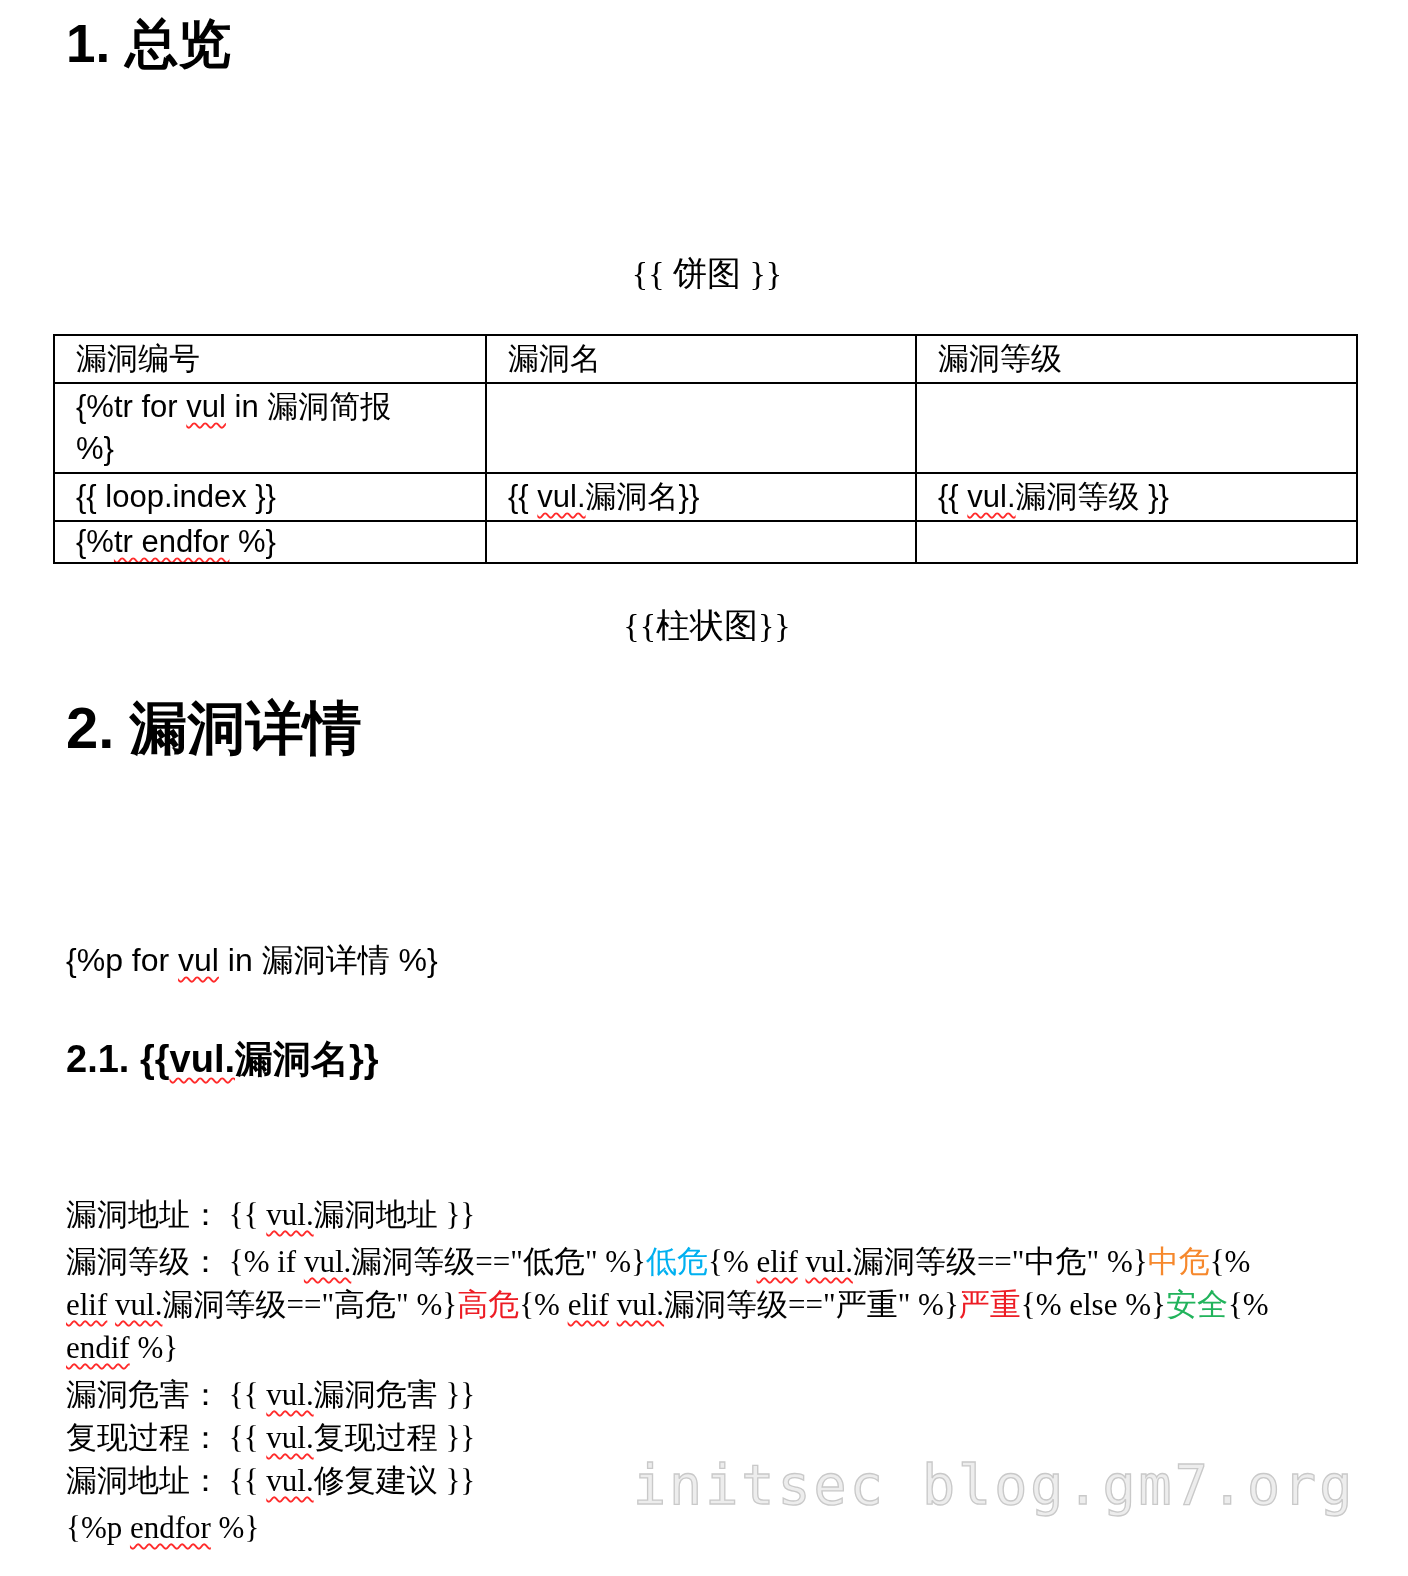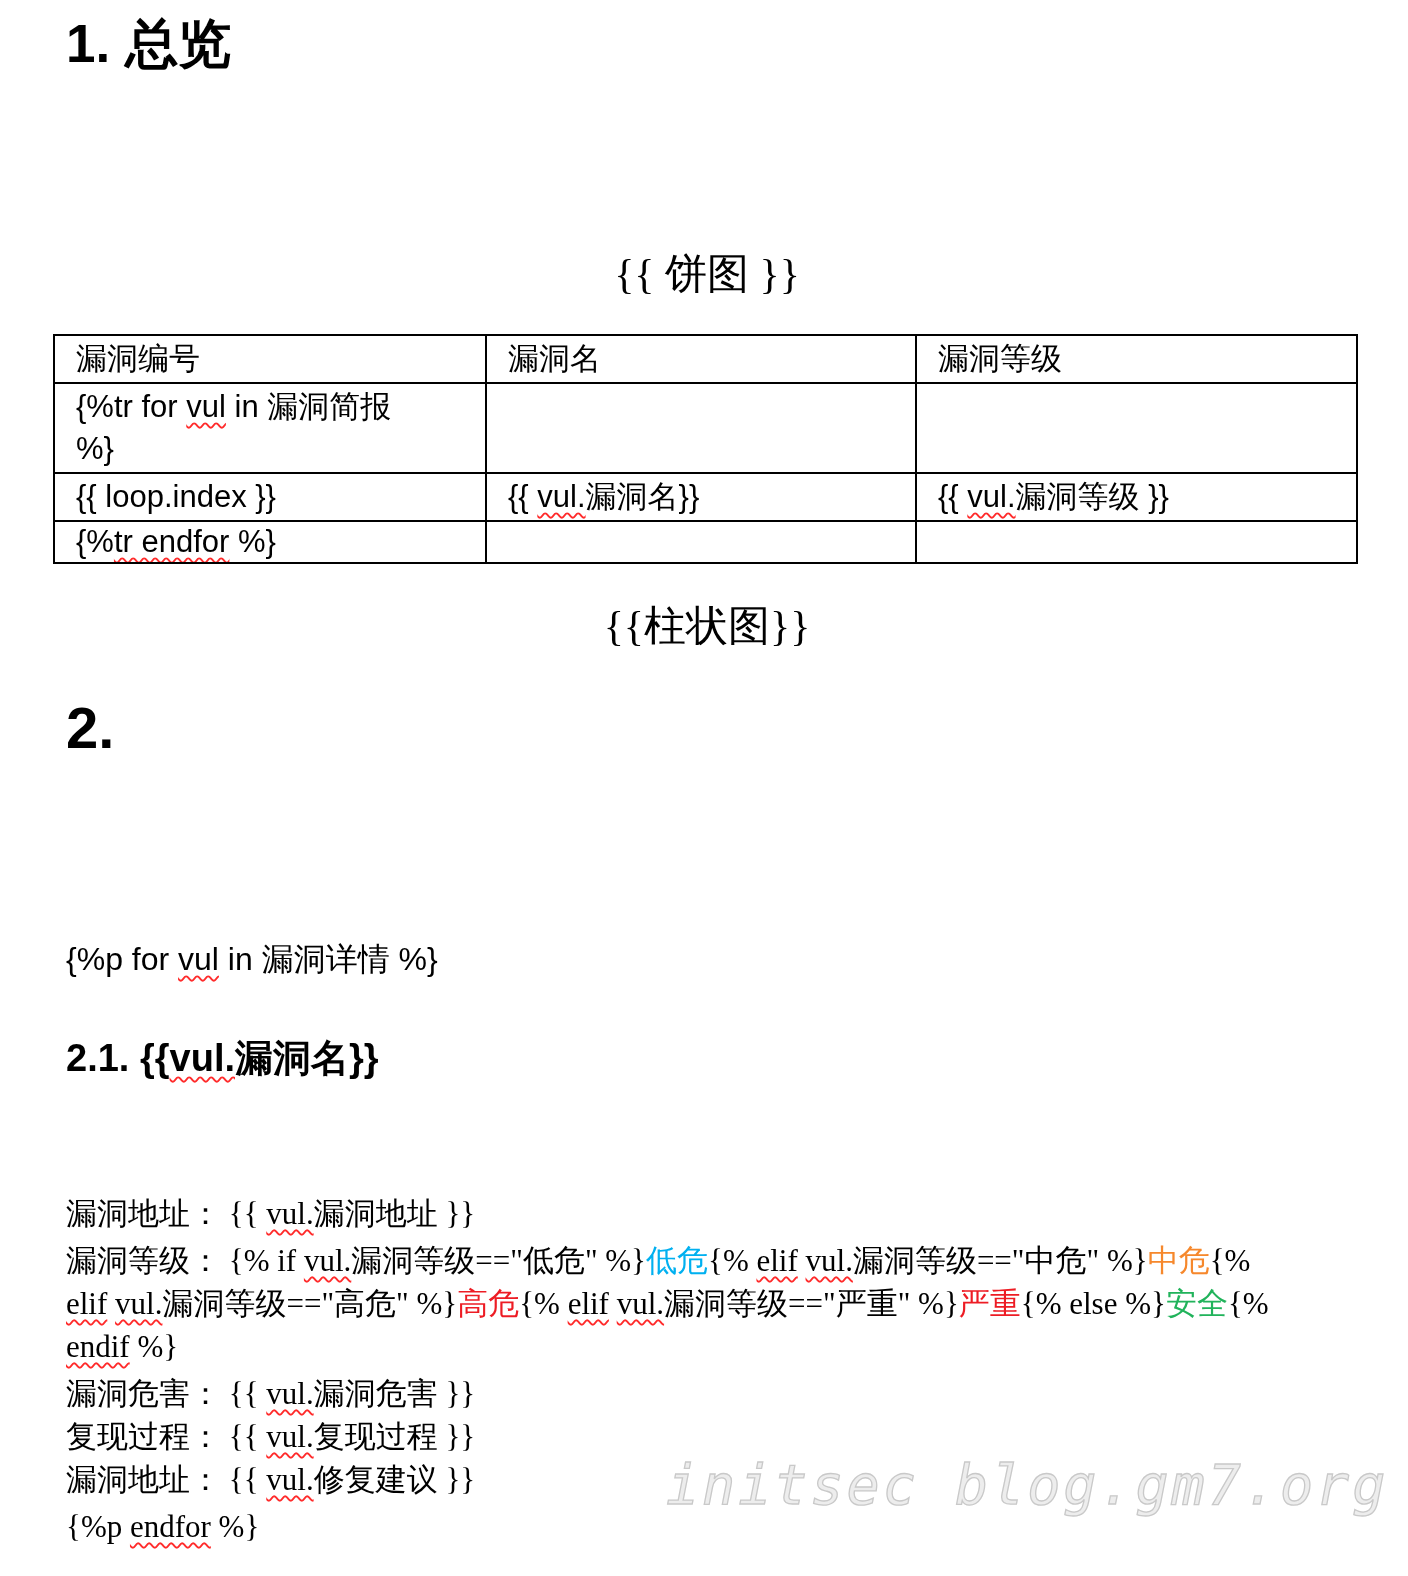--- a/index.html
+++ b/index.html
@@ -13,21 +13,21 @@
 
   
   .h1{display:flex;align-items:baseline;gap:15px;margin:0;font-weight:bold;font-size:53px;line-height:1.12;}
   .h1 .num{font-family:"Liberation Sans",sans-serif;}
   .h1 .ttl{font-family:"Liberation Serif",serif;}
   .h2{margin:50px 0 0 0;font-size:58px;}
   .h3{margin:55px 0 0 0;font-family:"Liberation Sans",sans-serif;font-weight:bold;
       font-size:38px;line-height:1.2;white-space:pre-wrap;}
 
   
-  .caption{text-align:center;font-size:42px;line-height:40px;}
+  .caption{text-align:center;font-size:34px;line-height:40px;}
   .caption-pie{margin-top:180px;}
   .caption-bar{margin-top:42px;}
 
   
   table.vuln{border-collapse:collapse;table-layout:fixed;width:1303px;
              margin:40px 0 0 -13px;font-size:31px;}
   table.vuln th,table.vuln td{border:2px solid #000;padding:2px 21px;text-align:left;
              font-weight:normal;vertical-align:middle;white-space:pre-wrap;overflow:hidden;}
   tr.r-head{height:47px;}
   tr.r-for{height:84px;}
@@ -52,25 +52,25 @@
       text-underline-offset:5px;text-decoration-skip-ink:none;}
 
   
   .c-low{color:var(--low,#00b0f0);}
   .c-mid{color:var(--mid,#f6882c);}
   .c-high{color:var(--high,#ed1c24);}
   .c-crit{color:var(--crit,#ed1c24);}
   .c-safe{color:var(--safe,#21b35b);}
 
   
-  .watermark{position:absolute;left:666px;top:1455px;
+  .watermark{position:absolute;left:633px;top:1455px;
     font-family:"DejaVu Sans Mono","Liberation Mono",monospace;
     font-size:55px;letter-spacing:3px;line-height:1.1;
     color:#ededed;-webkit-text-stroke:1.3px #c9c9c9;
-    white-space:pre;pointer-events:none;font-style:italic;}
+    white-space:pre;pointer-events:none;}
 </style>
 </head>
 <body>
 
 <div class="page">
 
   <h1 class="h1">
     <span class="num">1.</span>
     <span class="ttl">总览</span>
   </h1>
@@ -104,20 +104,21 @@
       <td></td>
       <td></td>
     </tr>
   </tbody>
     </table>
 
   <div class="caption caption-bar">{{柱状图}}</div>
 
   <h1 class="h1 h2">
     <span class="num">2.</span>
+    <span class="ttl">漏洞详情</span>
   </h1>
 
   <div class="pfor"><span>{%p for </span><span class="sq">vul</span><span> in 漏洞详情 %}</span></div>
 
   <div class="h3"><span>2.1. {{</span><span class="sq">vul.</span><span>漏洞名}}</span></div>
 
   <div class="details">
     <div class="para"><span>漏洞地址： {{ </span><span class="sq">vul.</span><span>漏洞地址 }}</span></div>
     <div class="para sp"><span>漏洞等级： {% if </span><span class="sq">vul.</span><span>漏洞等级=="低危" %}</span><span class="c-low">低危</span><span>{% </span><span class="sq">elif</span><span> </span><span class="sq">vul.</span><span>漏洞等级=="中危" %}</span><span class="c-mid">中危</span><span>{%</span><br><span class="sq">elif</span><span> </span><span class="sq">vul.</span><span>漏洞等级=="高危" %}</span><span class="c-high">高危</span><span>{% </span><span class="sq">elif</span><span> </span><span class="sq">vul.</span><span>漏洞等级=="严重" %}</span><span class="c-crit">严重</span><span>{% else %}</span><span class="c-safe">安全</span><span>{%</span><br><span class="sq">endif</span><span> %}</span></div>
     <div class="para sp"><span>漏洞危害： {{ </span><span class="sq">vul.</span><span>漏洞危害 }}</span></div>

